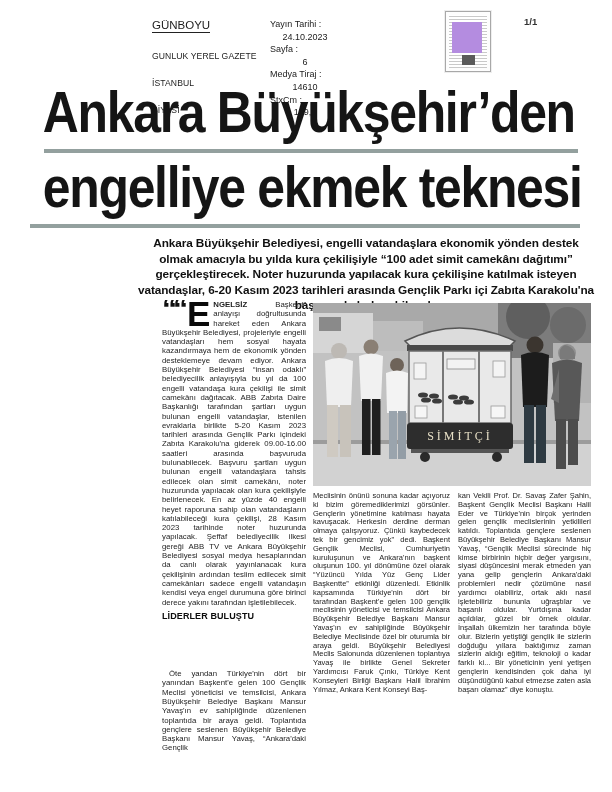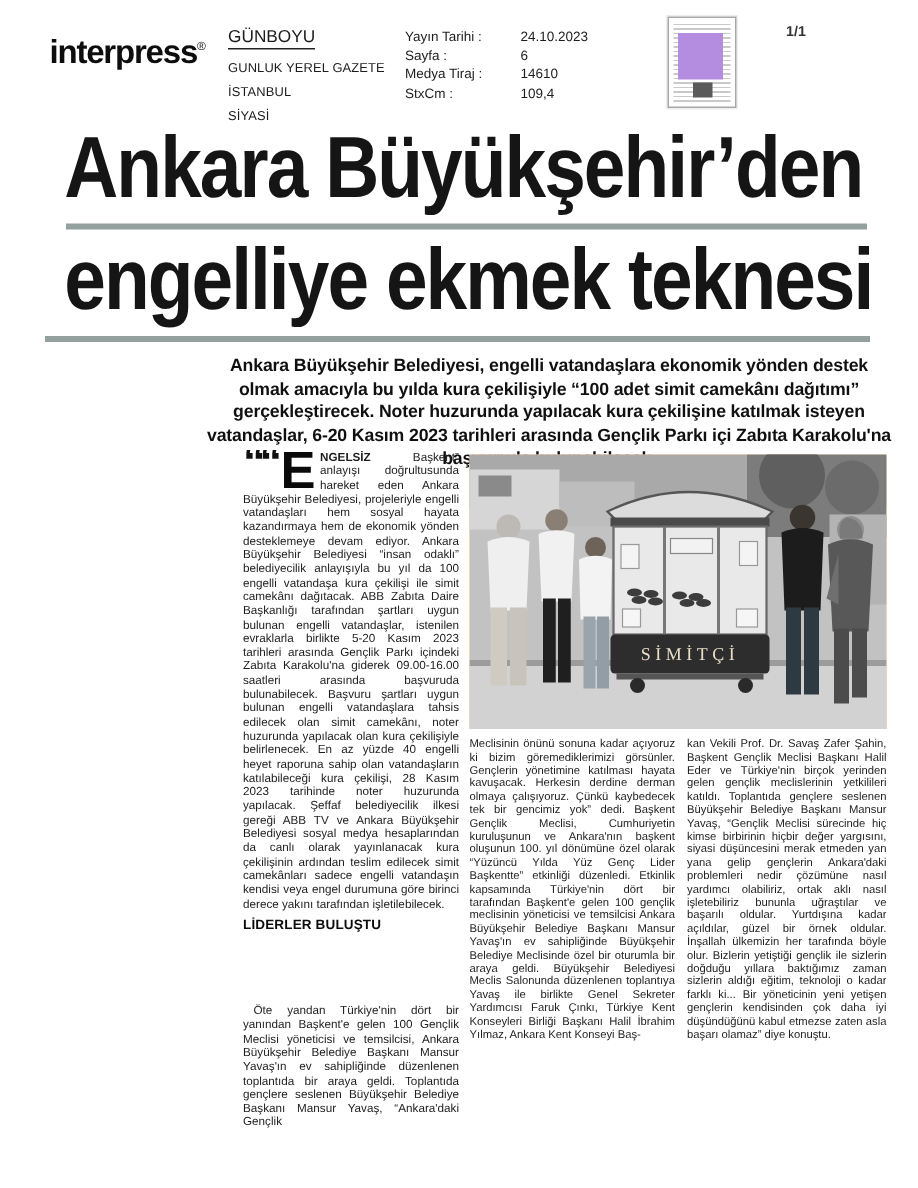--- a/index.html
+++ b/index.html
@@ -8,25 +8,25 @@
     margin:0 auto;overflow:hidden;
     font-family:"Liberation Sans","DejaVu Sans",sans-serif;color:#1c1c1c;
   }
   
   .logo{position:absolute;left:33px;top:22px;font-size:22px;font-weight:bold;
         letter-spacing:-0.8px;color:#0d0d0d;}
   .logo sup{font-size:8px;font-weight:normal;vertical-align:9px;letter-spacing:0;}
   .src{position:absolute;left:152px;top:18px;width:115px;line-height:12px;}
   .src .name{font-size:11.5px;font-weight:normal;border-bottom:1.5px solid #222;
              display:inline-block;padding-bottom:1px;margin-bottom:2px;}
-  .src .sub{font-size:8.6px;letter-spacing:0.1px;margin-top:4px;}
+  .src .sub{font-size:8.6px;letter-spacing:0.1px;margin-top:15px;}
   .meta{position:absolute;left:270px;top:18px;font-size:9px;line-height:12.6px;}
-  .meta-row{display:flex;}
+  .meta-row{display:flex;flex-direction:column;}
   .meta-label{width:77px;}
-  .meta-value{width:70px;}
+  .meta-value{width:70px;text-align:center;}
   .thumb{position:absolute;left:445px;top:11px;width:44px;height:59px;
          background:#fdfdfd;border:1px solid #a8a8a8;box-shadow:0 0 0 1px #eee;}
   .thumb .lines{position:absolute;inset:3px 3px 3px 3px;
       background:repeating-linear-gradient(#fff 0 1px,#c9c9c9 1px 2px,#fff 2px 3px);}
   .thumb .hl{position:absolute;left:6px;top:10px;width:30px;height:31px;background:#b48ce0;}
   .thumb .ph{position:absolute;left:16px;bottom:6px;width:13px;height:10px;background:#5a5a5a;}
   .pageno{position:absolute;left:524px;top:16px;font-size:9.5px;font-weight:600;color:#333;}
   
   .hl-line{position:absolute;left:0;width:612px;text-align:center;white-space:nowrap;
            font-weight:bold;color:#151515;font-size:58px;letter-spacing:-1.5px;
@@ -54,21 +54,20 @@
   .indent{text-indent:7px;margin-top:48px;}
   
   .photo{position:absolute;left:313px;top:303px;width:278px;height:183px;background:#fdba74;}
   .photo svg{display:block;}
 </style>
 </head>
 <body>
 
 <div class="page">
 
-  <div class="logo"><span>interpress</span><sup>®</sup></div>
 
   <div class="src">
     <div class="name">GÜNBOYU</div>
     <div class="sub">GUNLUK YEREL GAZETE</div>
     <div class="sub">İSTANBUL</div>
     <div class="sub">SİYASİ</div>
   </div>
 
   <div class="meta">
     <div class="meta-row">

